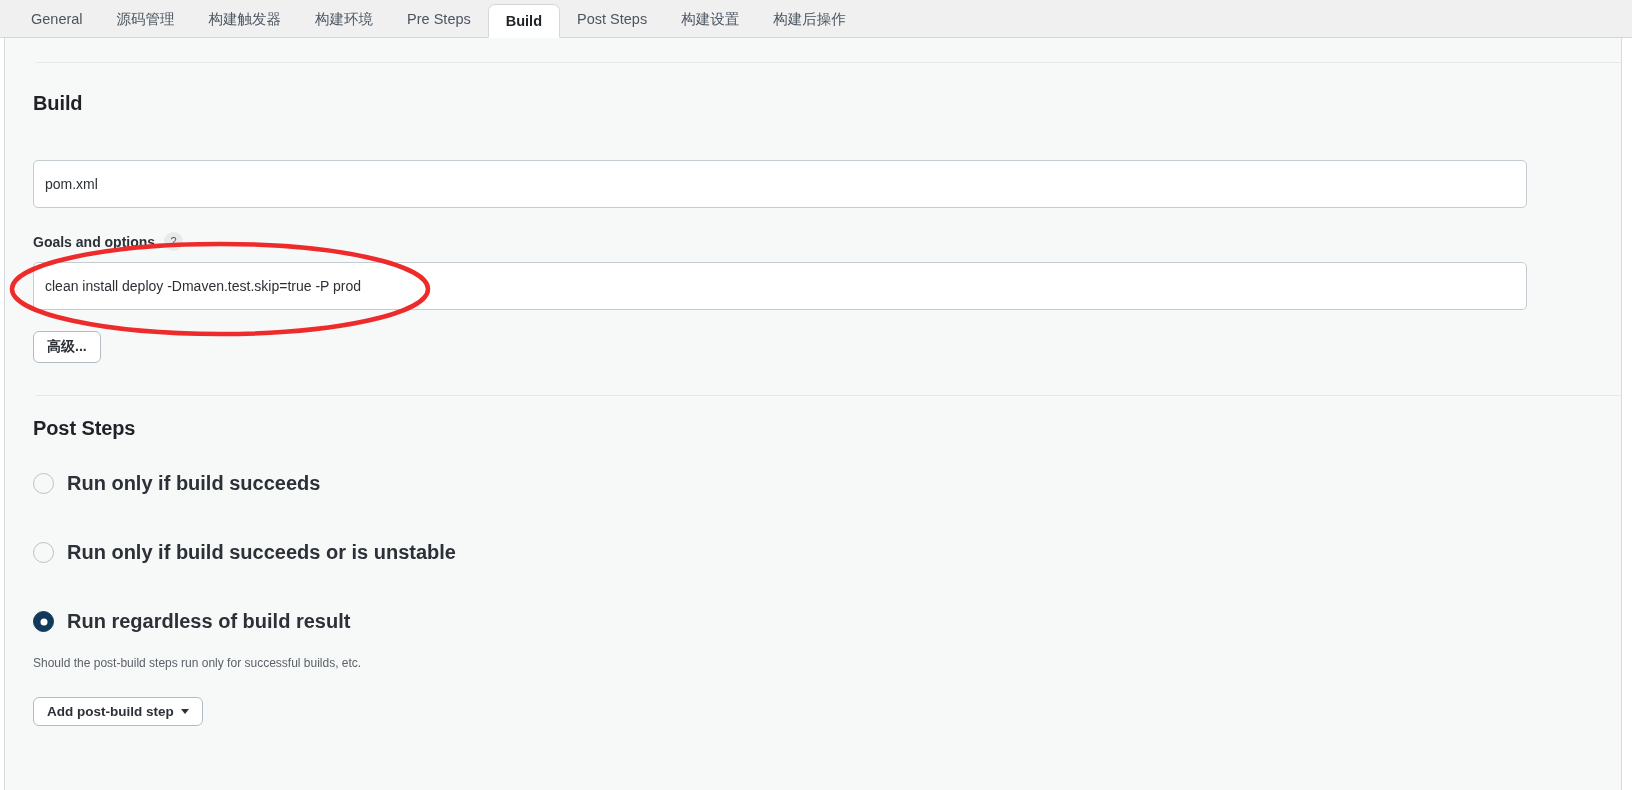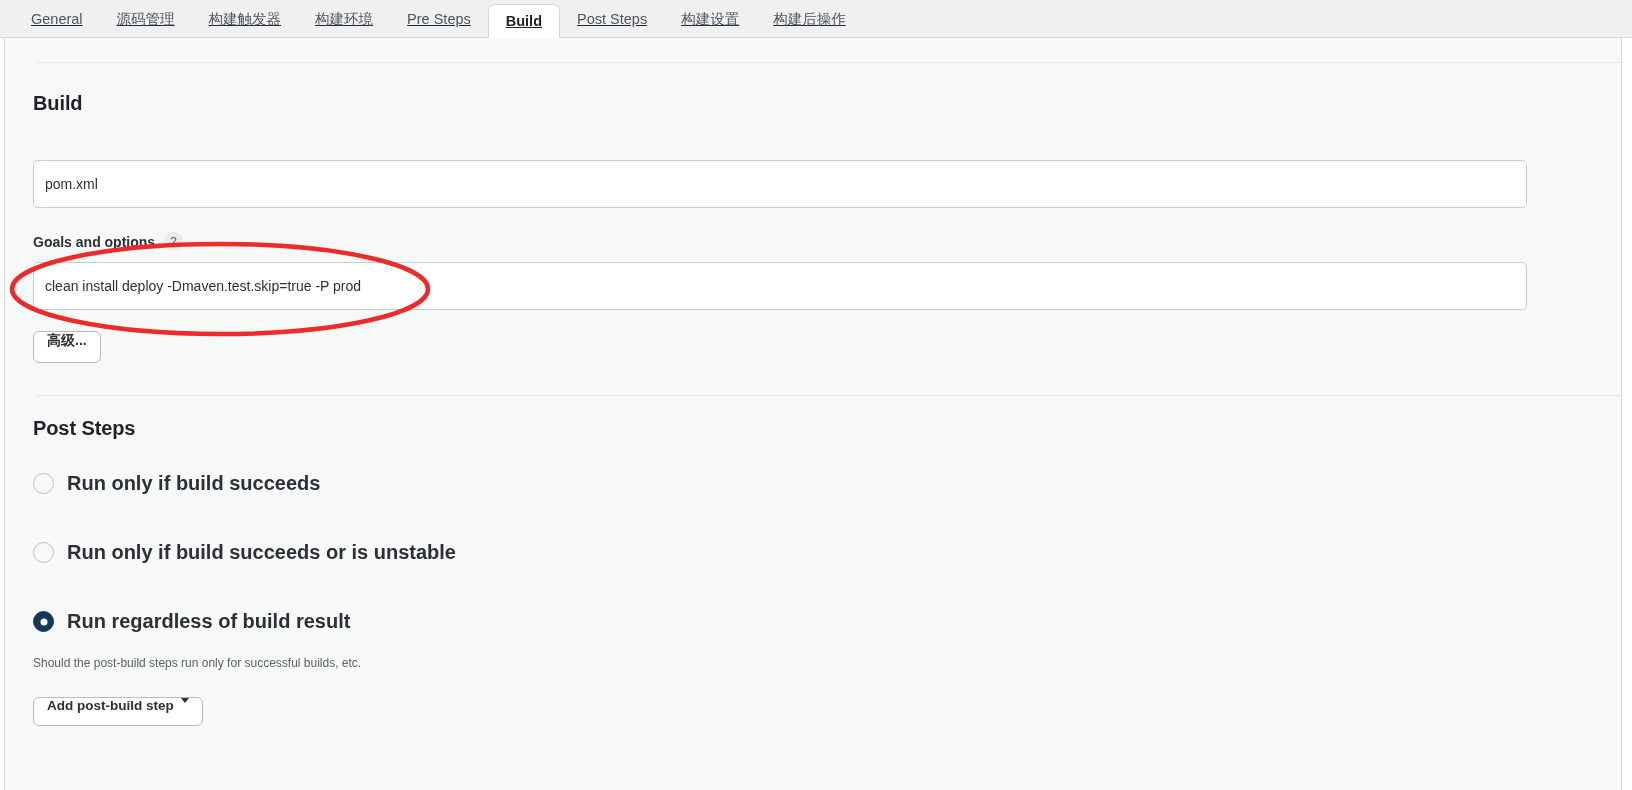--- a/index.html
+++ b/index.html
@@ -23,21 +23,20 @@
   .tabbar {
     position: absolute;
     left: 0; top: 0;
     width: 1632px;
     height: 38px;
     background: #f0f0f0;
     border-bottom: 1px solid #d4d7d9;
     display: flex;
     align-items: flex-end;
     padding-left: 14px;
-    text-decoration: underline;
   }
   .tab {
     height: 38px;
     line-height: 38px;
     padding: 0 16px;
     font-size: 14.5px;
     color: #4b5561;
     white-space: nowrap;
     cursor: pointer;
     position: relative;
@@ -120,20 +119,21 @@
     border-radius: 5px;
     padding: 0 11px;
     font-family: "Liberation Sans", "DejaVu Sans", sans-serif;
     font-size: 14px;
     color: #2c3137;
     outline: none;
   }
 
   .btn {
     display: inline-flex;
+    align-items: center;
     gap: 7px;
     background: #ffffff;
     border: 1px solid #b3bcc4;
     border-radius: 6px;
     padding: 0 13px;
     height: 29px;
     font-size: 13.5px;
     font-weight: bold;
     color: #2c3137;
     cursor: pointer;

